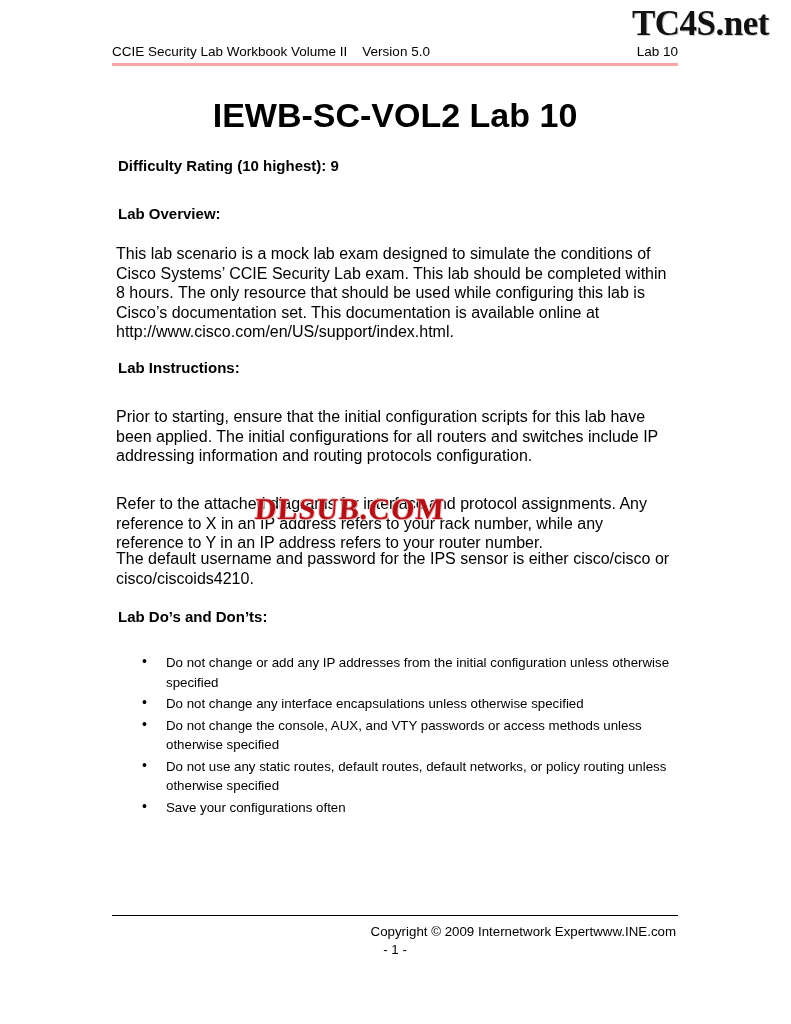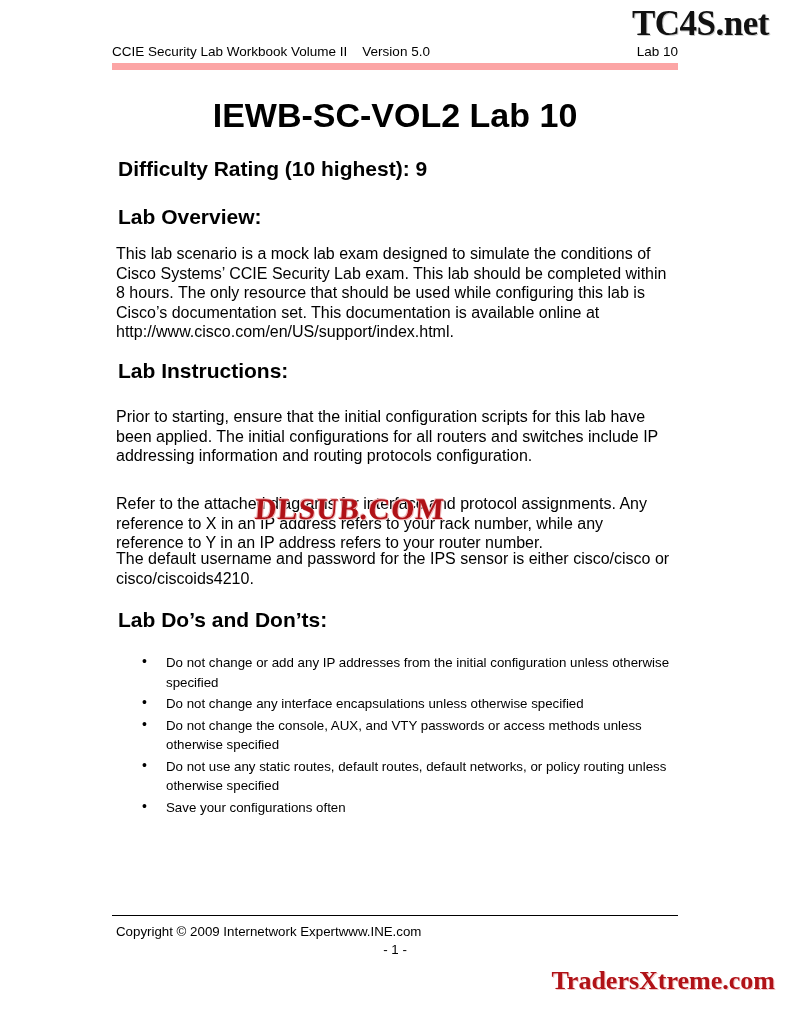--- a/index.html
+++ b/index.html
@@ -36,21 +36,21 @@
     text-shadow: 1px 1px 0 #cccccc;
   }
 
   
   .header {
     position: absolute;
     left: 112px;
     top: 44px;
     width: 566px;
     font-size: 13.5px;
-    border-bottom: 7px solid #fca5a5;
+    border-bottom: 3px solid #fca5a5;
     padding-bottom: 4px;
     display: flex;
     justify-content: space-between;
     align-items: baseline;
   }
   .header .h-left { white-space: pre; }
   .header .h-right { white-space: pre; }
 
   
   .doc-title {
@@ -59,21 +59,21 @@
     top: 96px;
     width: 566px;
     text-align: center;
     font-size: 34px;
     font-weight: bold;
   }
 
   h2.section {
     position: absolute;
     left: 118px;
-    font-size: 21px;
+    font-size: 15px;
     font-weight: bold;
     margin: 0;
   }
   .difficulty { top: 157px; }
   .overview-h { top: 205px; }
   .instructions-h { top: 359px; }
   .donts-h { top: 608px; }
 
   p.body {
     position: absolute;
@@ -138,21 +138,21 @@
     width: 566px;
     border-top: 1px solid #000;
   }
   .footer {
     position: absolute;
     left: 116px;
     top: 924px;
     width: 560px;
     font-size: 13.3px;
     display: flex;
-    justify-content: flex-start;
+    justify-content: flex-end;
   }
   .pagenum {
     position: absolute;
     left: 112px;
     top: 942px;
     width: 566px;
     text-align: center;
     font-size: 13.3px;
   }
 
@@ -204,15 +204,14 @@
     <li><span class="bul">•</span><span>Save your configurations often</span></li>
   </ul>
 
   <div class="footer-rule"></div>
   <div class="footer">
     <span>Copyright © 2009 Internetwork Expert</span>
     <span>www.INE.com</span>
   </div>
   <div class="pagenum">- 1 -</div>
 
-  <div class="wm-bottom">TradersXtreme.com</div>
 
 </div>
 
 </body></html>

